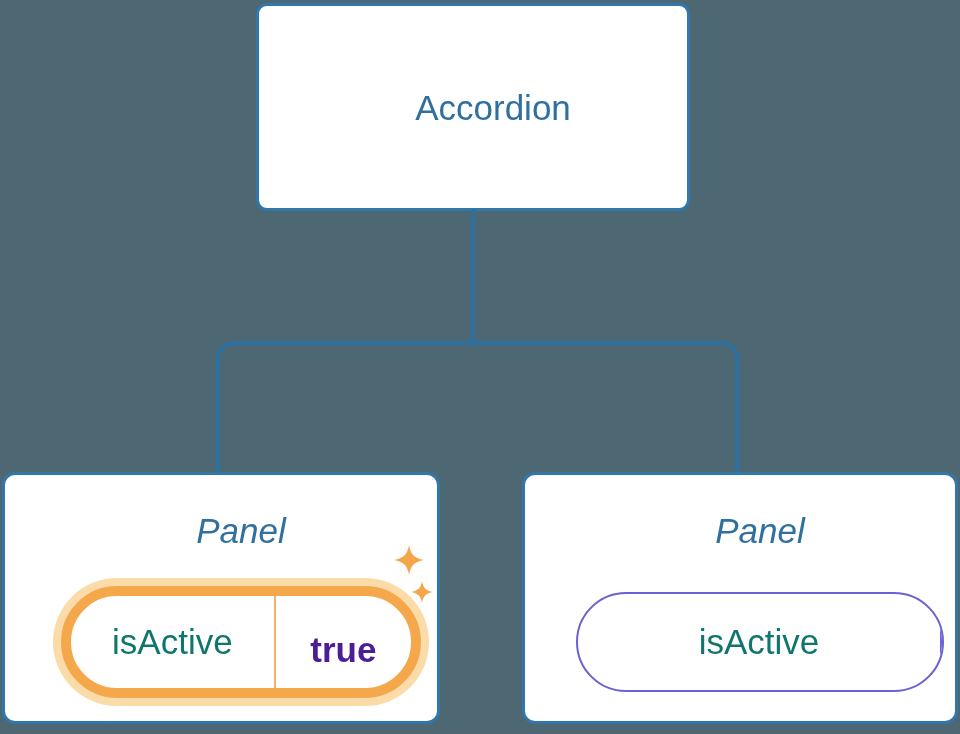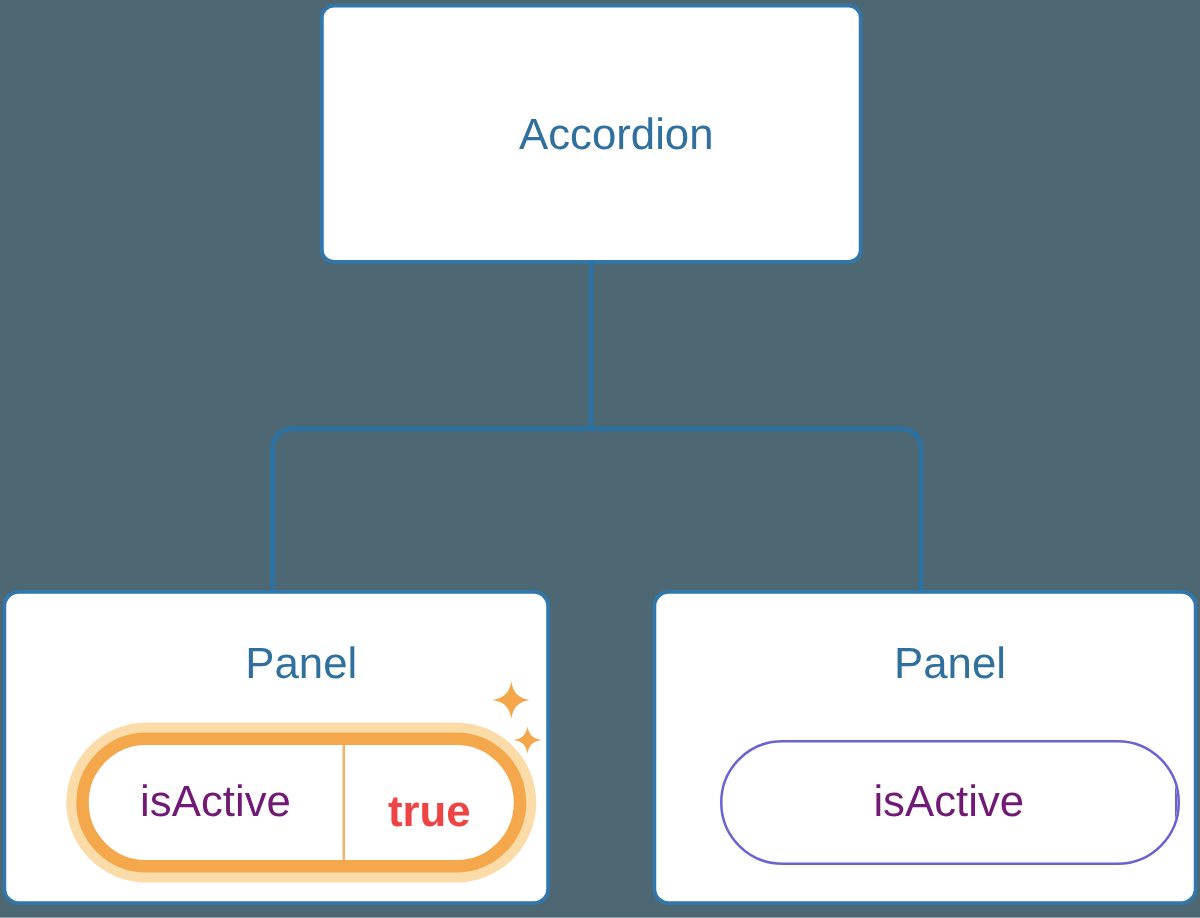--- a/index.html
+++ b/index.html
@@ -49,21 +49,21 @@
   }
   
   .panel{
     display:flex;
     flex-direction:column;
     align-items:center;
     padding-top:38px;
   }
   .panel-left{left:2px;top:472px;width:438px;height:252px;border-radius:13px;}
   .panel-right{left:522px;top:472px;width:436px;height:252px;border-radius:13px;}
-  .panel .node-title{margin-bottom:38px;}
+  .panel .node-title{margin-bottom:38px;font-style:italic;}
   
   .pill{
     display:flex;
     align-items:stretch;
     background:#ffffff;
     border-radius:999px;
     box-sizing:border-box;
     overflow:hidden;
   }
   .pill-active{
@@ -72,27 +72,27 @@
     box-shadow:0 0 0 8px #FBDCA9;
   }
   .pill-plain{
     width:368px;height:100px;
     border:2px solid #6A62D2;
     margin-top:6px;
   }
   .pill-cell{
     display:flex;align-items:center;justify-content:center;
     font-size:35px;
-    color:#701a75;
+    color:#0f766e;
   }
   .pill-key{flex:1.5;}
   .pill-val{flex:1;}
   .pill-active .pill-key{border-right:2px solid #F2B266;}
   .pill-plain  .pill-key{border-right:2px solid #6A62D2;}
-  .pill-active .pill-val{font-weight:700;color:#ef4444;margin-top:15px;}
+  .pill-active .pill-val{font-weight:700;color:#4c1d95;margin-top:15px;}
   
   .sparkles{
     position:absolute;
     left:389px;top:70px;
     width:42px;height:60px;
   }
 </style>
 </head>
 <body>
 

